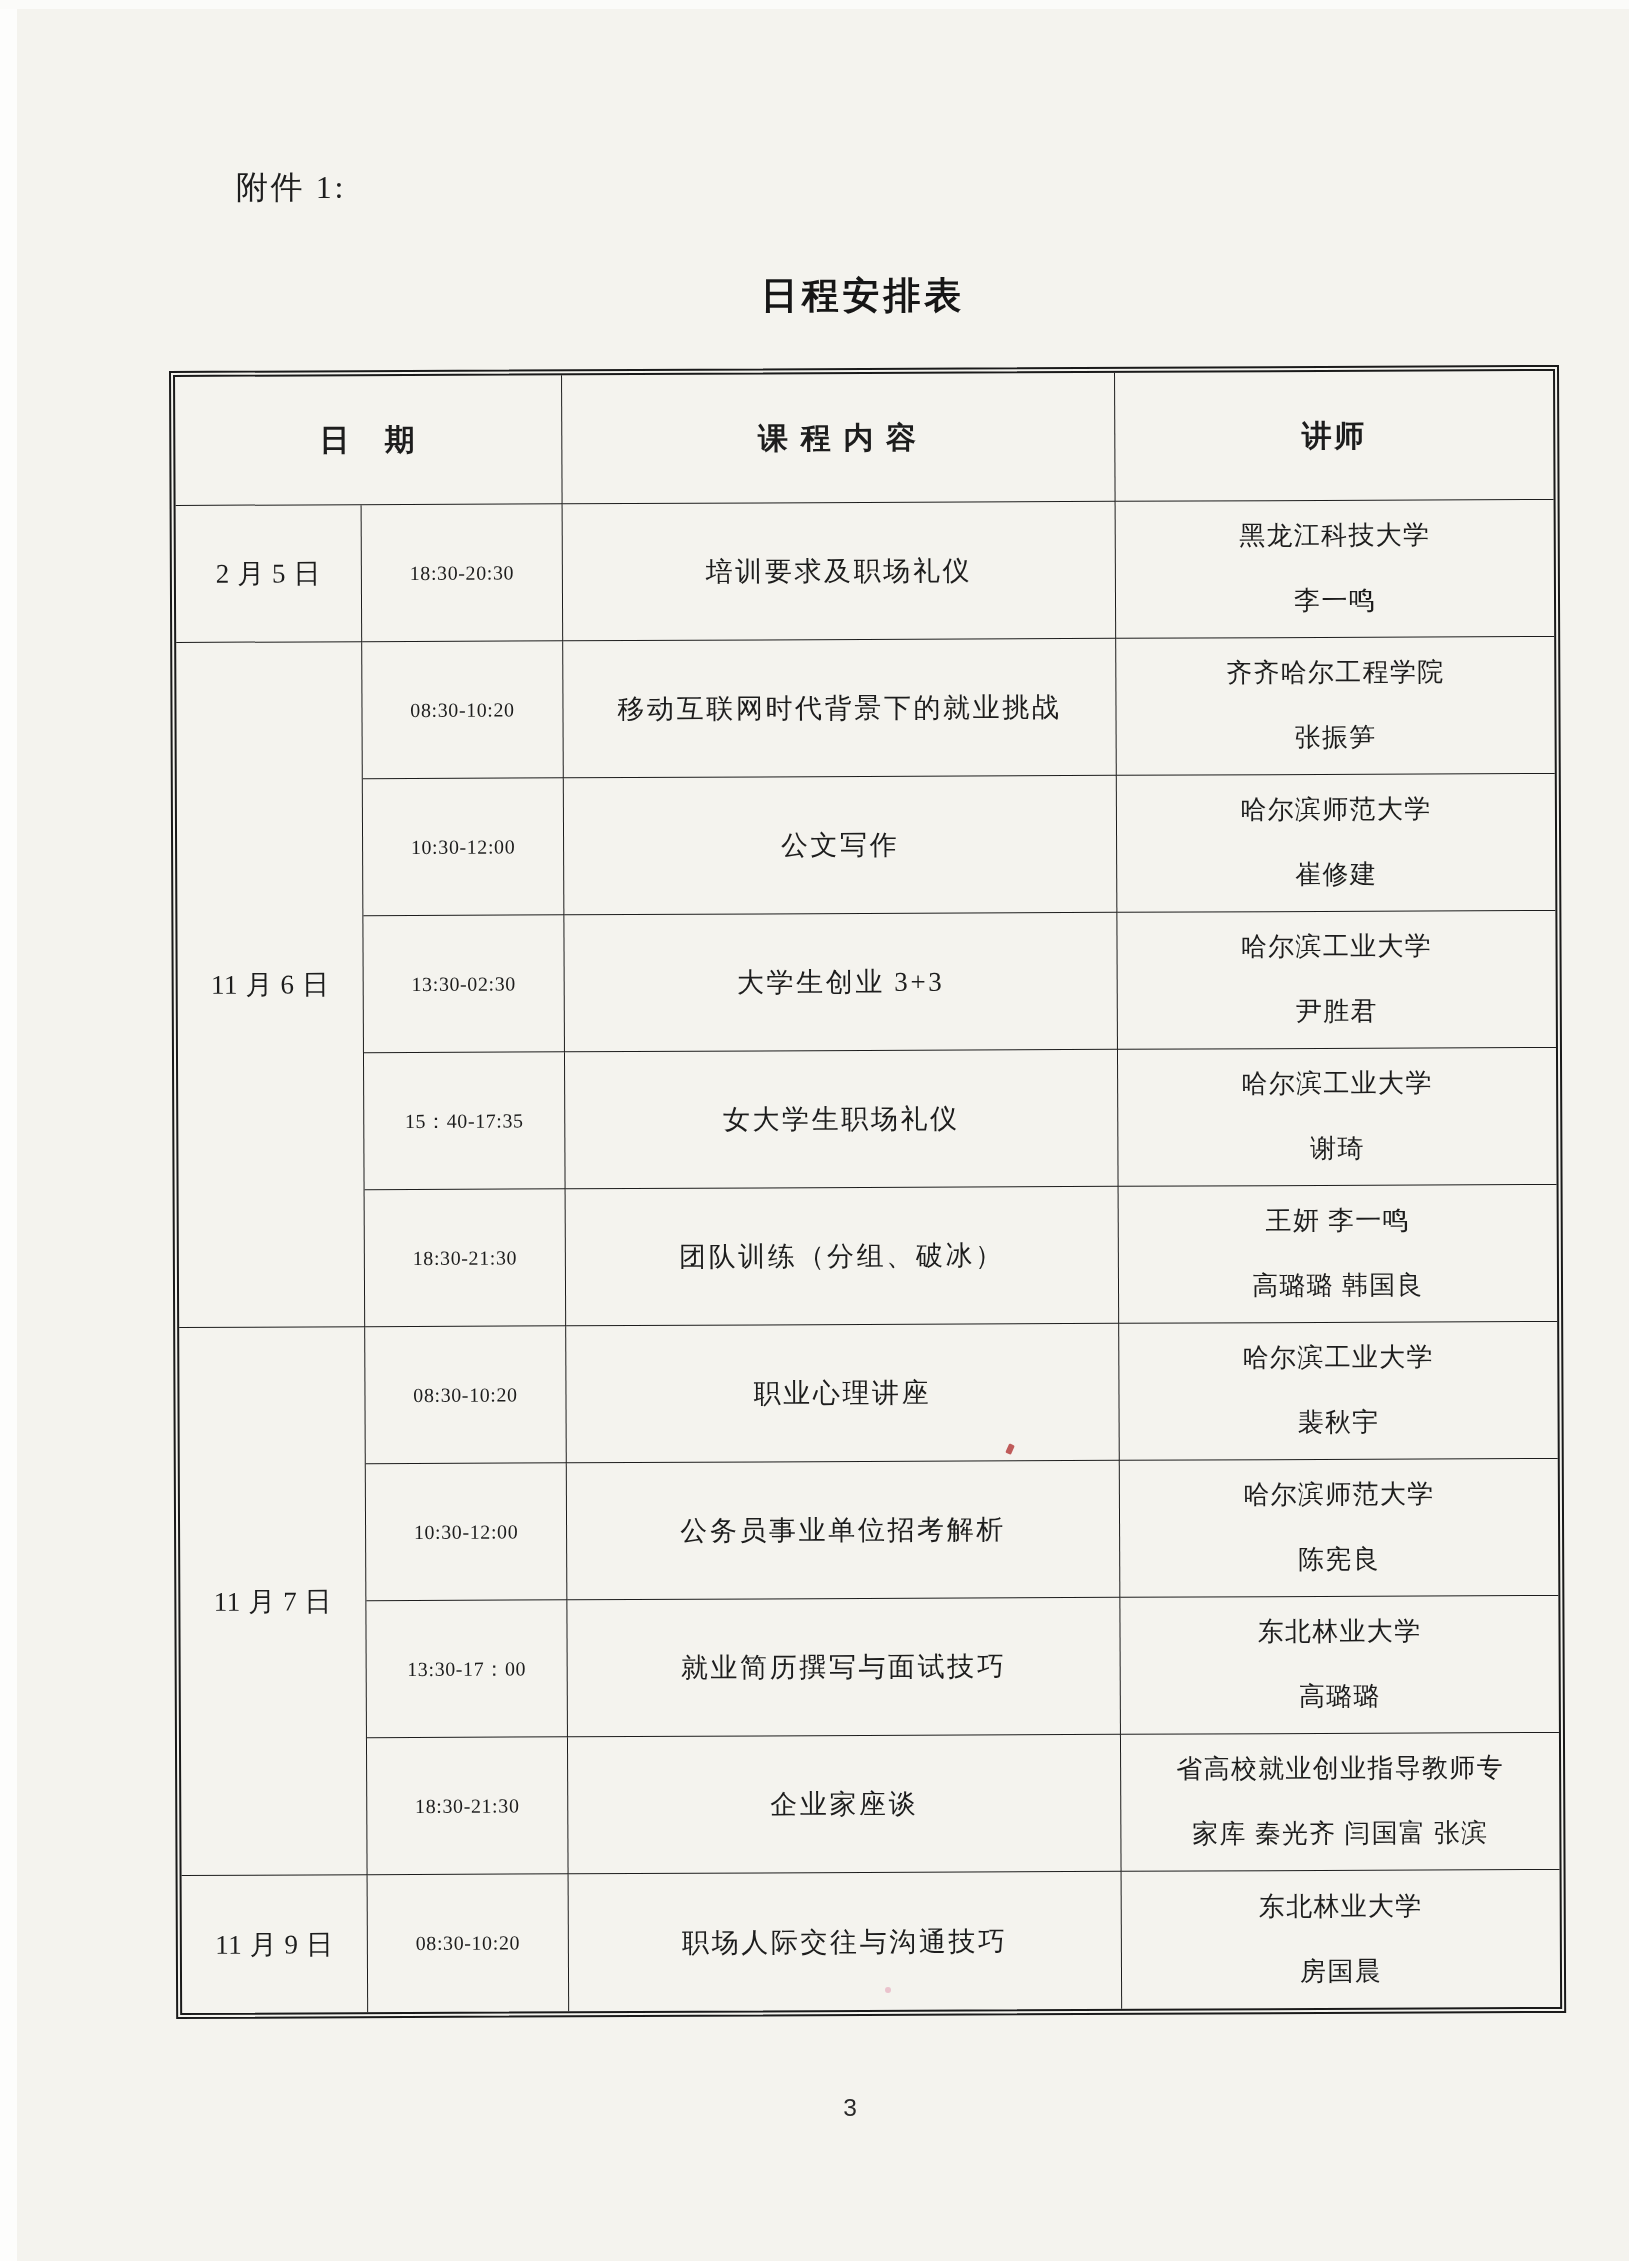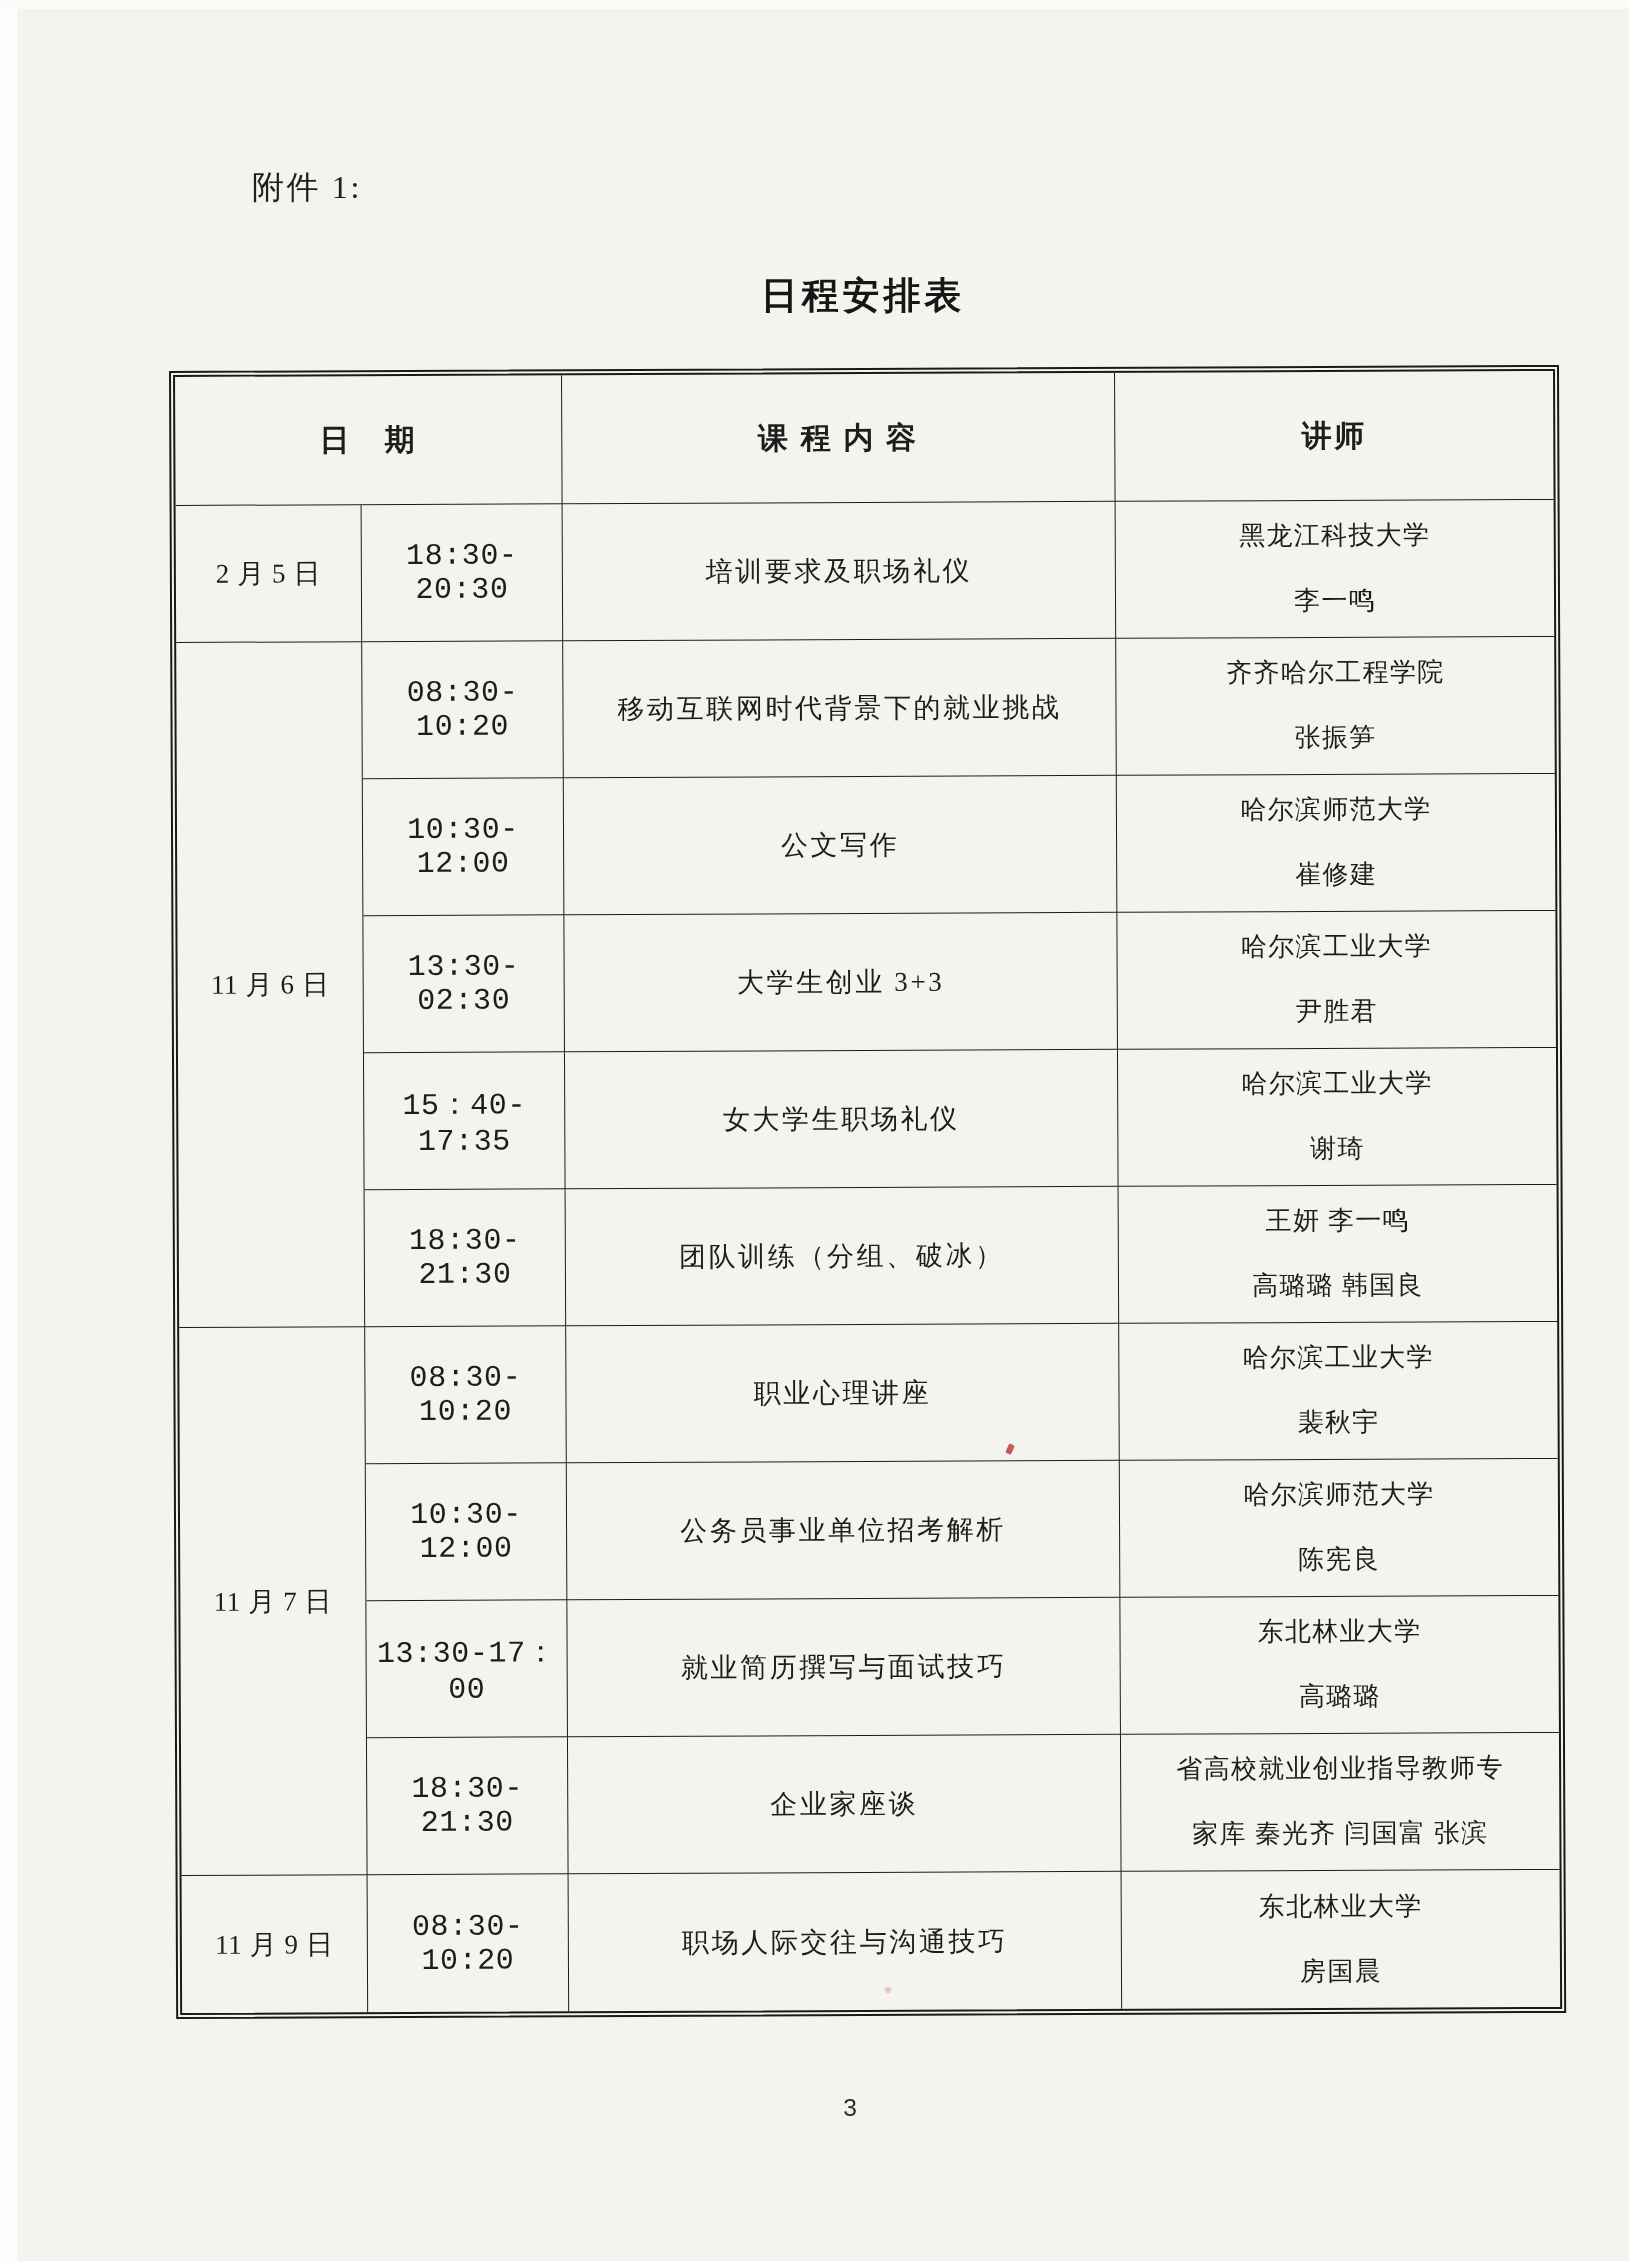--- a/index.html
+++ b/index.html
@@ -16,21 +16,21 @@
   }
   .edge-left {
     position:absolute; left:0; top:0; width:17px; height:2261px;
     background:#fdfdfc;
   }
   .edge-top {
     position:absolute; left:0; top:0; width:1630px; height:9px;
     background:#fbfbf9;
   }
   .attachment {
-    position:absolute; left:252px; top:166px;
+    position:absolute; left:236px; top:166px;
     font-size:32px; color:#1e1e1e; letter-spacing:2.6px;
   }
   .doc-title {
     position:absolute; left:848px; top:271px;
     transform:translateX(-50%);
     font-size:37px; font-weight:bold; color:#161616; letter-spacing:3.9px;
     white-space:nowrap;
     margin-left:15px;
   }
   table.sched {
@@ -52,22 +52,22 @@
     border-bottom:1.9px solid #1d1d1d;
     overflow:hidden;
   }
   th.lect-h, td.lect { border-right:none; }
   tr.last td { border-bottom:none; }
   th {
     font-size:30px; font-weight:bold; letter-spacing:2.6px;
   }
   td.date { font-size:27px; letter-spacing:0.6px; }
   td.time {
-    font-family:Liberation Mono, monospace;
-    font-size:30px; letter-spacing:0.6px; font-weight:500;
+    font-family:Liberation Serif, serif;
+    font-size:20px; letter-spacing:0.6px; font-weight:500;
   }
   td.course { font-size:27px; letter-spacing:2.6px; }
   td.lect { font-size:26px; }
   .lect-stack {
     display:flex; flex-direction:column; align-items:center;
     gap:36px; letter-spacing:1.3px; line-height:1.1;
   }
   .page-num {
     position:absolute; left:850px; top:2094px;
     transform:translateX(-50%);

